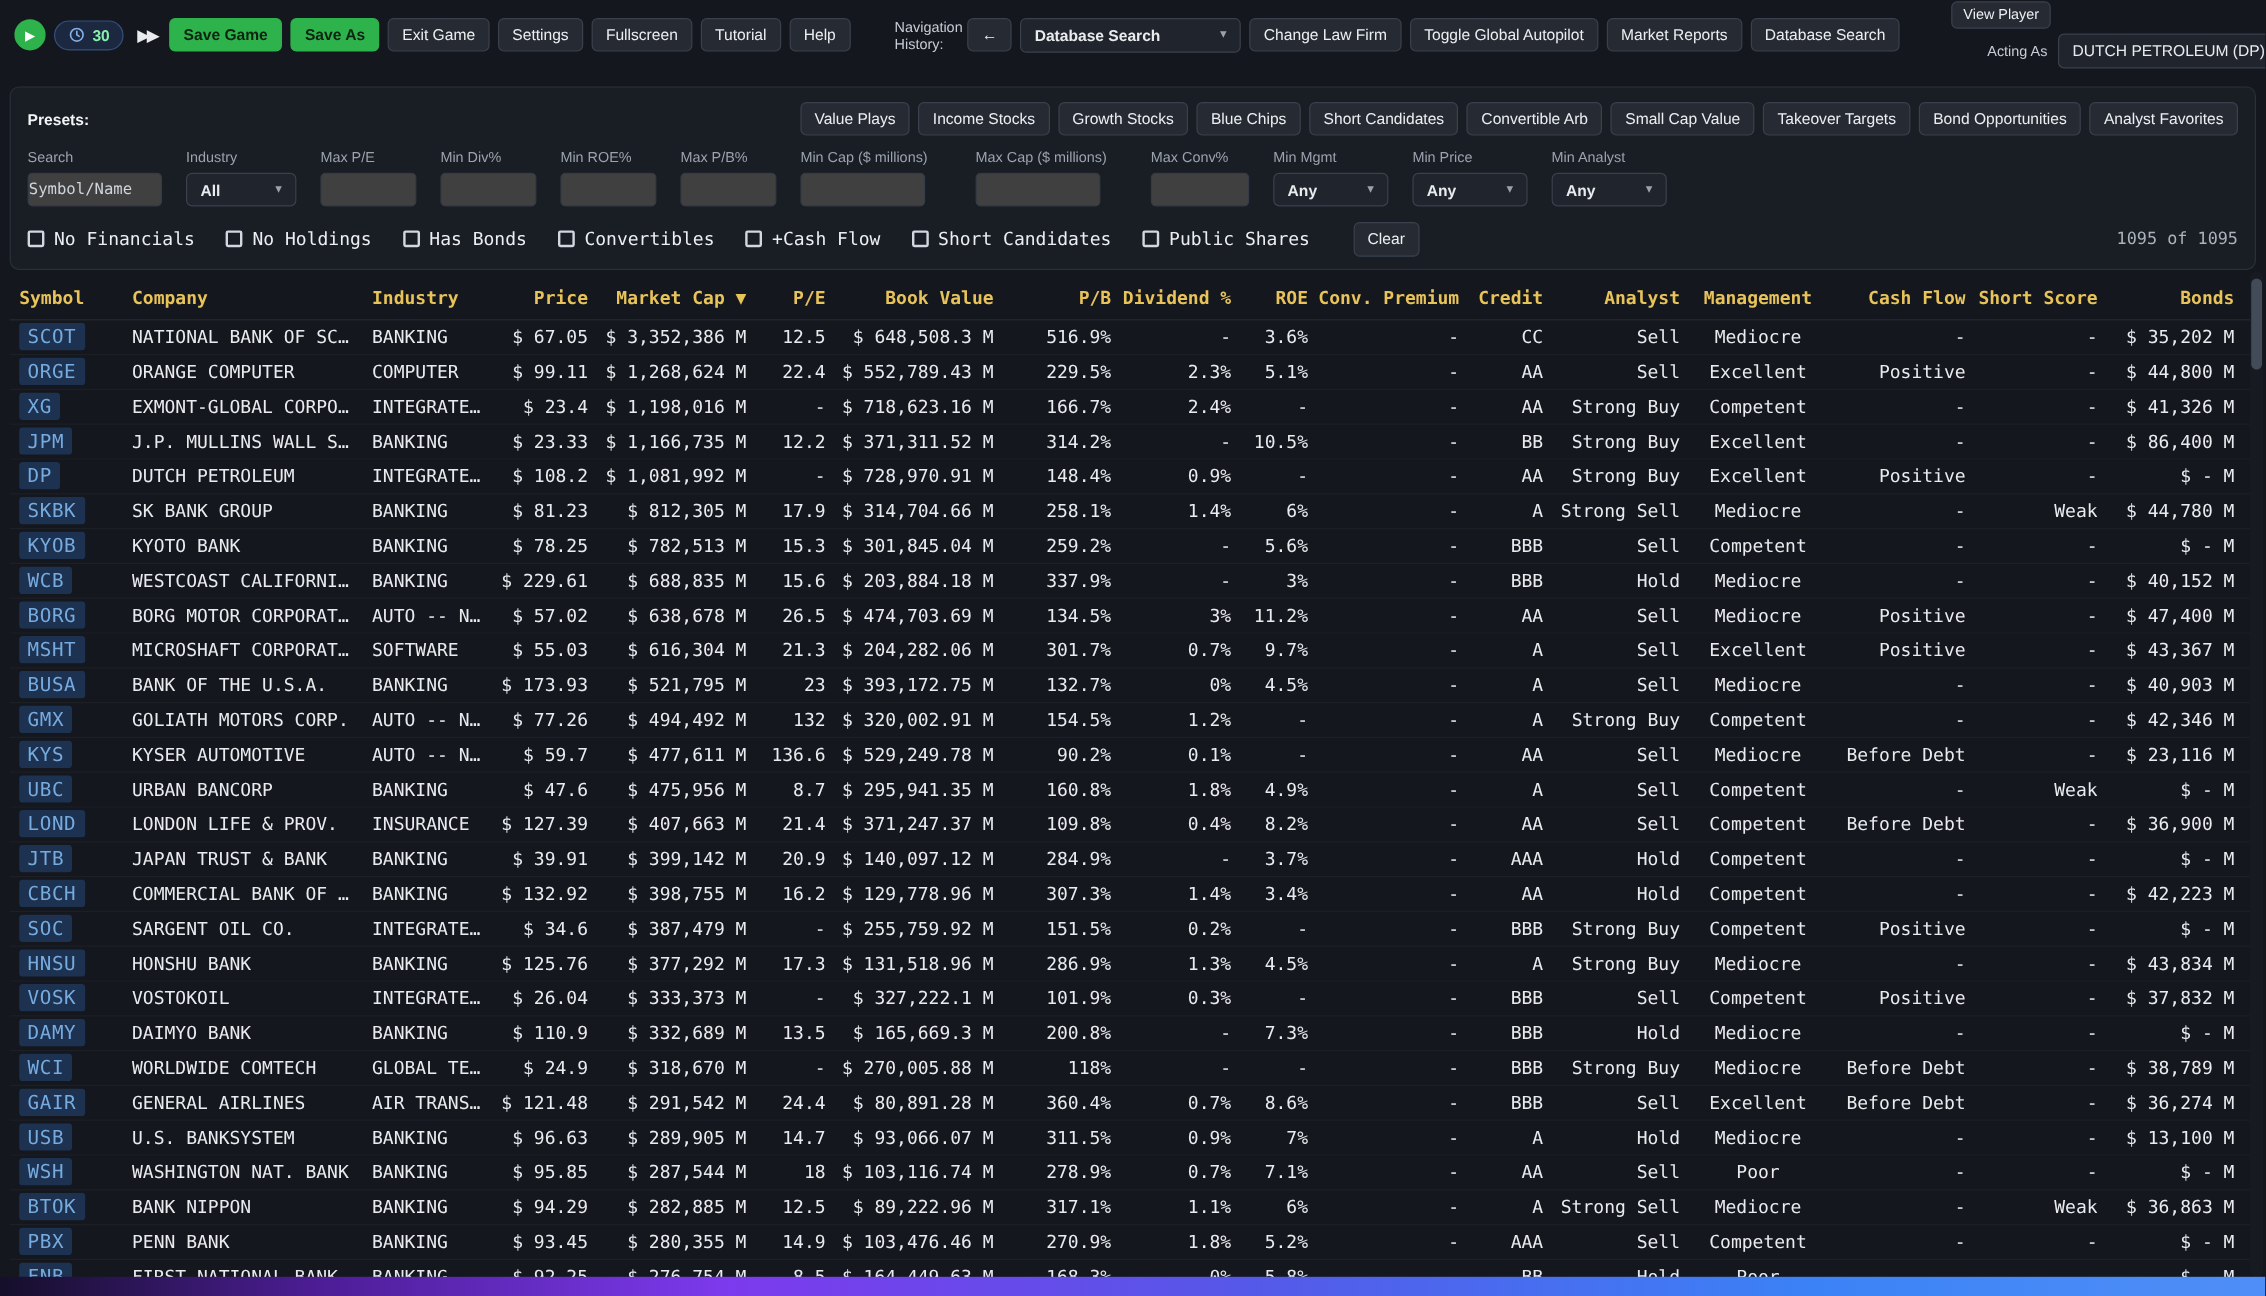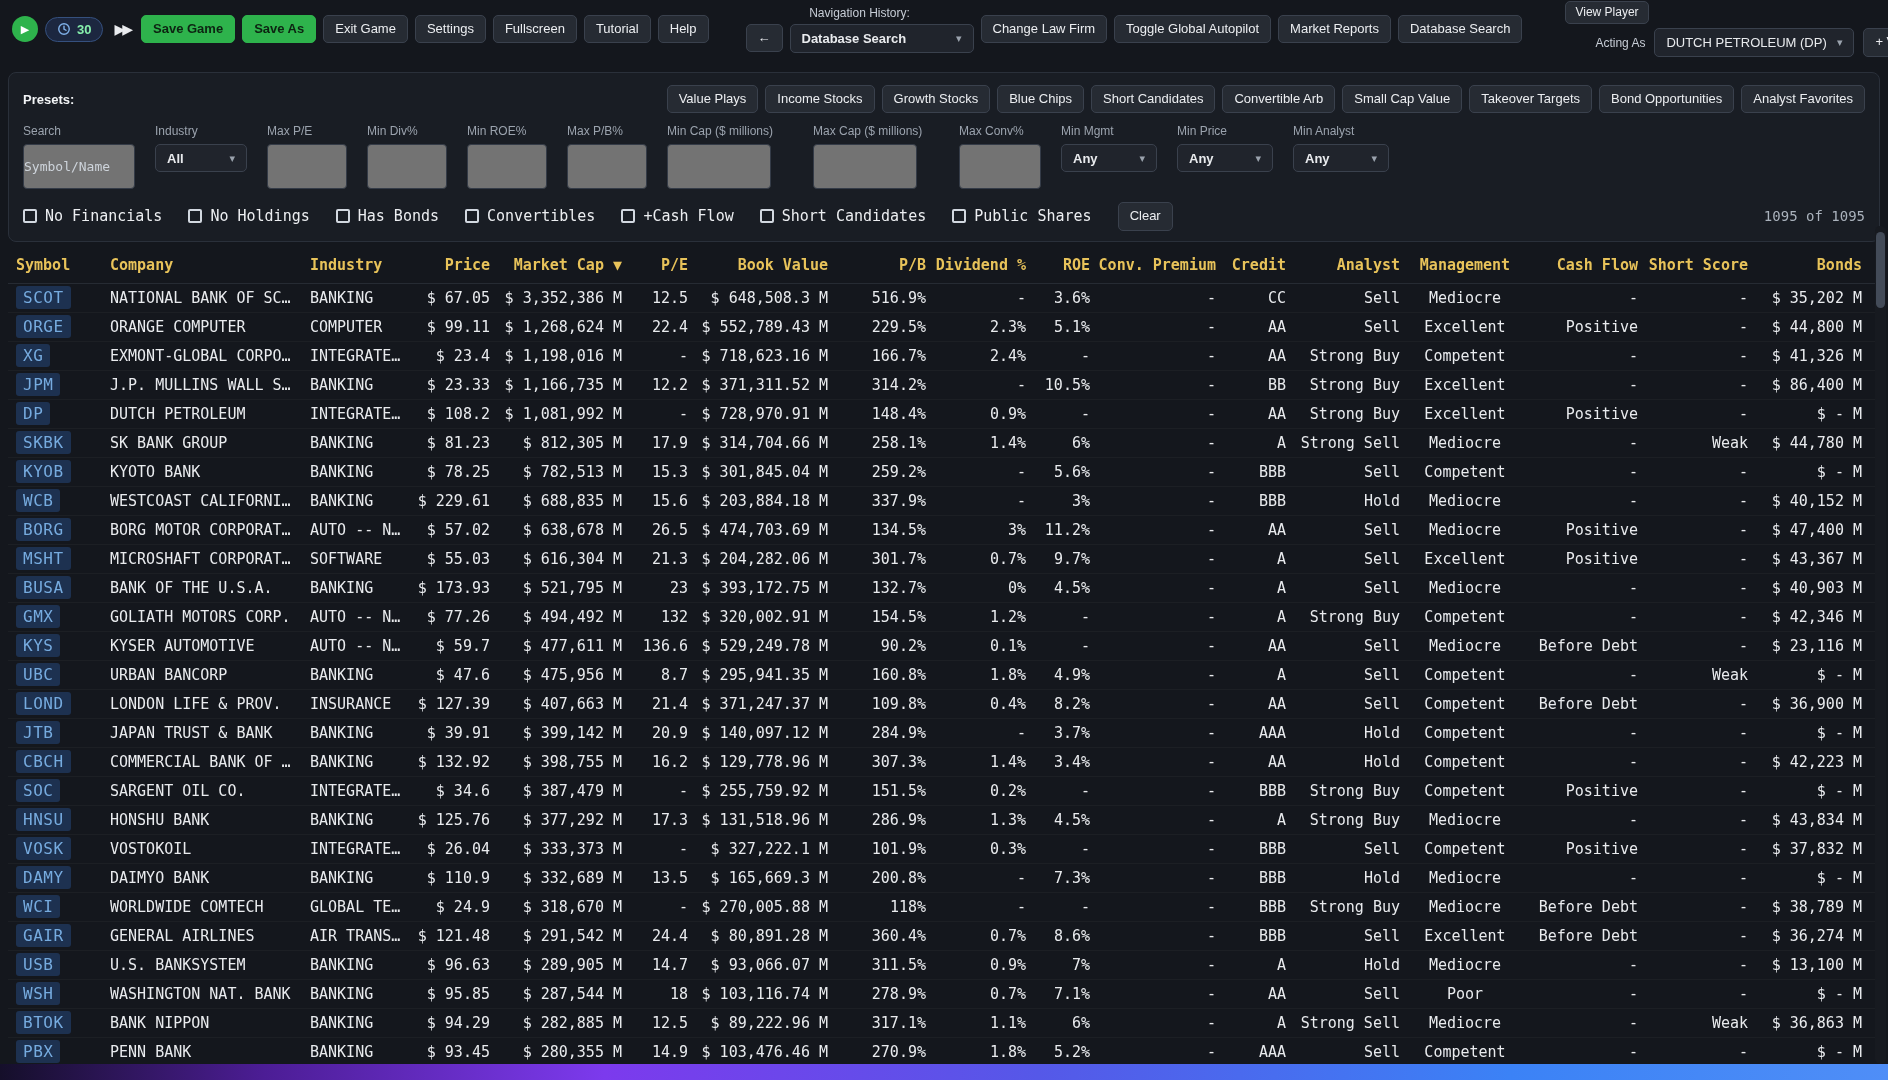--- a/index.html
+++ b/index.html
@@ -18,21 +18,21 @@
   .btn-small { padding:4px 9px; font-size:12px; }
   .playbtn {
     width:26px; height:26px; border-radius:50%; background:#2eb34c; border:none;
     color:#ffffff; font-size:11px; display:flex; align-items:center; justify-content:center; cursor:pointer; flex:0 0 auto;
   }
   .turnpill {
     display:flex; align-items:center; gap:6px; background:#1c2740; border:1px solid #35507e;
     border-radius:14px; padding:4px 11px; color:#86efac; font-size:13px; font-weight:bold; cursor:pointer;
   }
   .ffbtn { background:none; border:none; color:#e9ebee; font-size:14px; letter-spacing:-3px; cursor:pointer; padding:2px 4px; }
-  .navblock { margin-left:30px; display:flex; flex-direction:column; align-items:center; gap:4px; }
+  .navblock { margin-left:30px; display:flex; align-items:flex-end; gap:4px; }
   .navlabel { font-size:12px; color:#c7cdd6; }
   .navcontrols { display:flex; gap:7px; align-items:center; }
   .select {
     display:inline-flex; align-items:center; justify-content:space-between; gap:10px;
     background:#20242c; border:1px solid #3a414d; border-radius:5px; padding:6px 11px;
     font-size:13px; color:#e9ebee; cursor:pointer; box-sizing:border-box; white-space:nowrap;
   }
   .chev { color:#9aa2ad; font-size:11px; line-height:1; }
   .rightcluster { margin-left:auto; display:flex; gap:7px; align-items:flex-start; }
   .actingblock { margin-left:36px; display:flex; flex-direction:column; align-items:flex-end; gap:4px; }
@@ -44,27 +44,27 @@
     margin:14px 8px 0; background:#191d24; border:1px solid #2a303a; border-radius:8px;
     padding:12px 14px 10px; box-sizing:border-box;
   }
   .presetsrow { display:flex; align-items:center; }
   .presetslabel { font-weight:bold; font-size:13px; color:#f2f4f6; }
   .presetbtns { margin-left:auto; display:flex; gap:7px; }
   .filtersrow { display:flex; gap:20px; margin-top:11px; align-items:flex-start; }
   .ffield { display:flex; flex-direction:column; gap:6px; }
   .flabel { font-size:12px; color:#9ba3ae; white-space:nowrap; }
   .tinput {
-    background:#737373; border:1px solid #343b47; border-radius:4px; color:#e9ebee;
+    background:#404040; border:1px solid #343b47; border-radius:4px; color:#e9ebee;
     padding:5px 0; font-size:13px; font-family:"DejaVu Sans Mono", monospace;
-    height:45px; box-sizing:border-box;
+    height:28px; box-sizing:border-box;
   }
   .tinput::placeholder { color:#ced4db; opacity:1; }
   .select.h28 { height:28px; }
-  .chkrow { display:flex; align-items:center; margin-top:13px; gap:26px; }
+  .chkrow { display:flex; align-items:center; margin-top:13px; gap:36px; }
   .chkitems { display:flex; align-items:center; gap:26px; }
   .chk { display:flex; align-items:center; gap:8px; cursor:pointer; }
   .box { width:14px; height:14px; border:2px solid #d2d8e0; border-radius:2px; background:transparent; box-sizing:border-box; flex:0 0 auto; }
   .chklabel { font-family:"DejaVu Sans Mono", monospace; font-size:15px; color:#eceef1; white-space:nowrap; }
   .count { margin-left:auto; color:#aab2bc; font-family:"DejaVu Sans Mono", monospace; font-size:14px; }
   
   .tablewrap { margin:10px 8px 0; font-family:"DejaVu Sans Mono", monospace; font-size:15px; }
   .trow {
     display:grid;
     grid-template-columns:86px 200px 110px 86px 132px 66px 140px 98px 100px 64px 126px 70px 114px 130px 108px 110px 114px;

